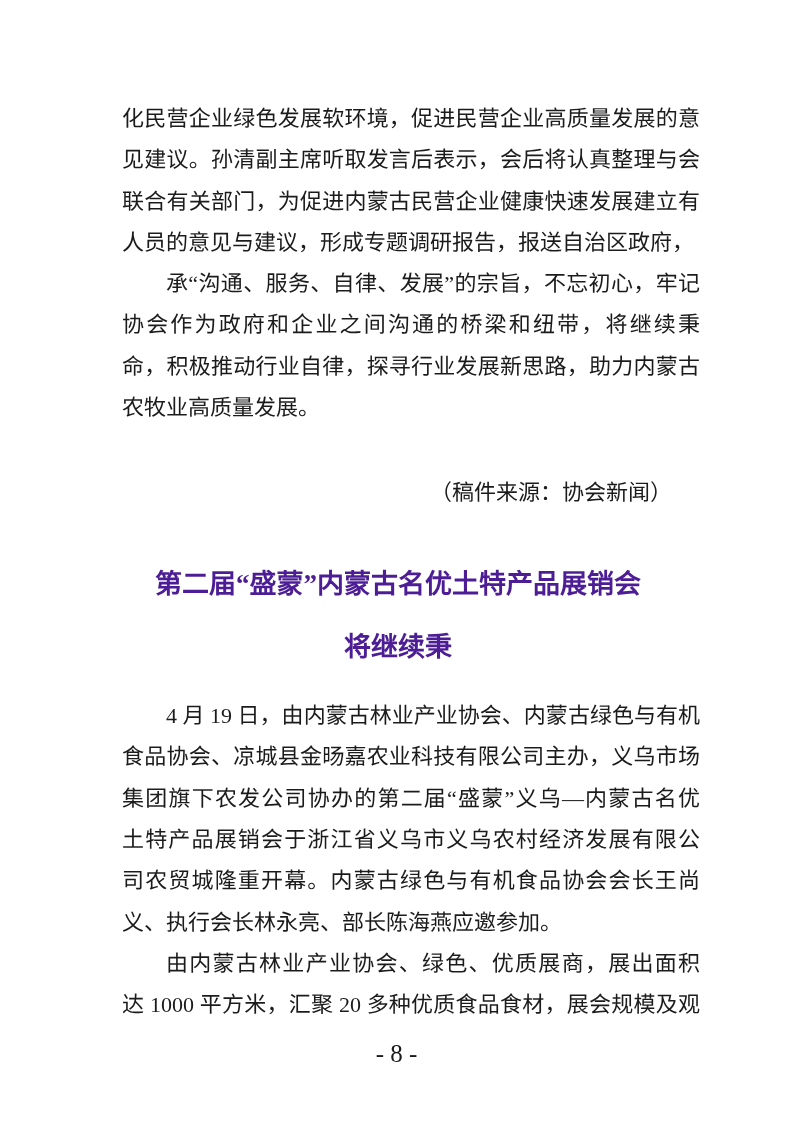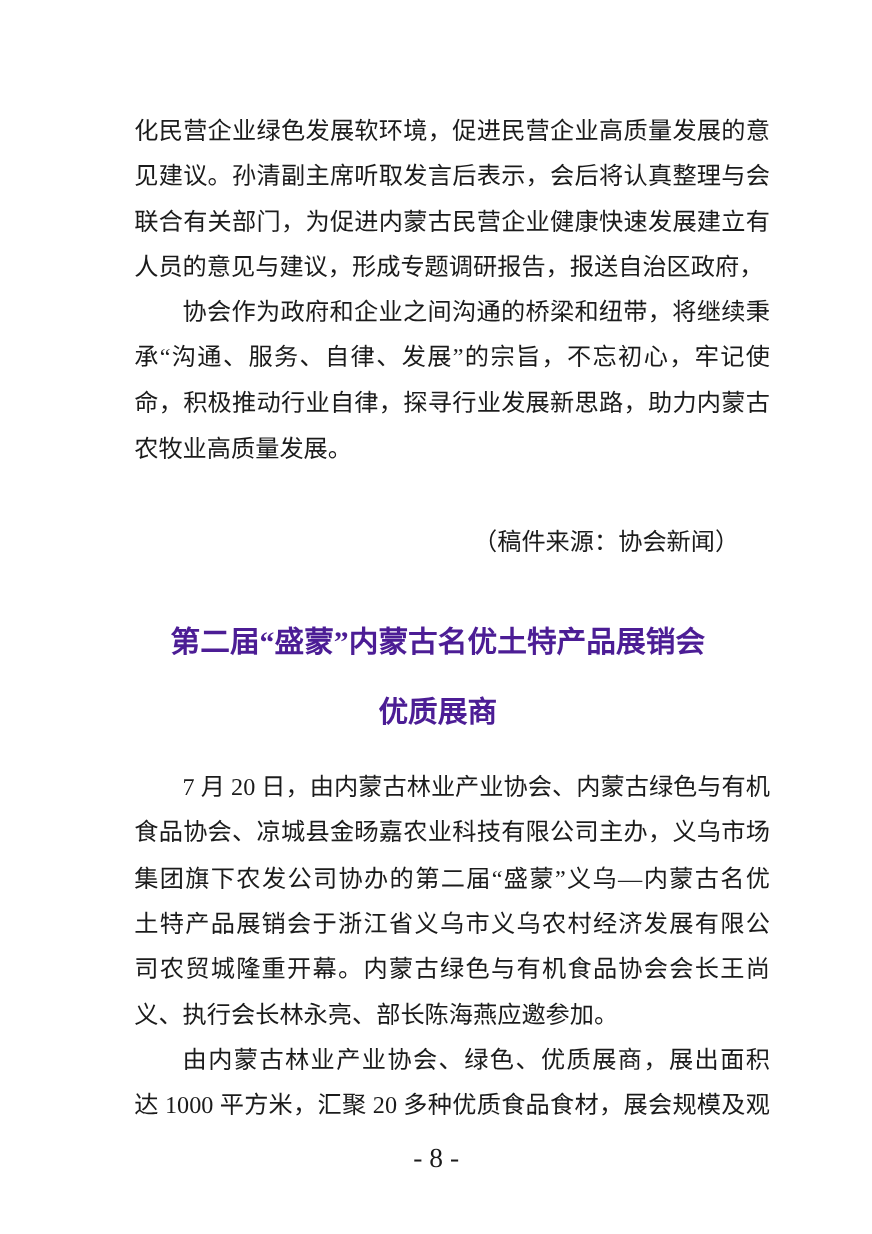--- a/index.html
+++ b/index.html
@@ -73,35 +73,35 @@
   <div class="col body-text">
 
     <div class="para">
         <div class="line">化民营企业绿色发展软环境，促进民营企业高质量发展的意</div>
         <div class="line">见建议。孙清副主席听取发言后表示，会后将认真整理与会</div>
         <div class="line">联合有关部门，为促进内蒙古民营企业健康快速发展建立有</div>
         <div class="line">人员的意见与建议，形成专题调研报告，报送自治区政府，</div>
       </div>
 
     <div class="para indent">
+        <div class="line">承“沟通、服务、自律、发展”的宗旨，不忘初心，牢记使</div>
         <div class="line">协会作为政府和企业之间沟通的桥梁和纽带，将继续秉</div>
-        <div class="line">承“沟通、服务、自律、发展”的宗旨，不忘初心，牢记使</div>
         <div class="line">命，积极推动行业自律，探寻行业发展新思路，助力内蒙古</div>
         <div class="line">农牧业高质量发展。</div>
       </div>
 
     <div class="source-line">（稿件来源：协会新闻）</div>
 
     <div class="title">
       <div class="title-line">第二届“盛蒙”内蒙古名优土特产品展销会</div>
-      <div class="title-line">优质展商</div>
+      <div class="title-line">将继续秉</div>
     </div>
 
     <div class="para indent after-title">
-        <div class="line">7 月 20 日，由内蒙古林业产业协会、内蒙古绿色与有机</div>
+        <div class="line">4 月 19 日，由内蒙古林业产业协会、内蒙古绿色与有机</div>
         <div class="line">食品协会、凉城县金旸嘉农业科技有限公司主办，义乌市场</div>
         <div class="line">集团旗下农发公司协办的第二届“盛蒙”义乌—内蒙古名优</div>
         <div class="line">土特产品展销会于浙江省义乌市义乌农村经济发展有限公</div>
         <div class="line">司农贸城隆重开幕。内蒙古绿色与有机食品协会会长王尚</div>
         <div class="line">义、执行会长林永亮、部长陈海燕应邀参加。</div>
       </div>
 
     <div class="para indent cont">
         <div class="line">由内蒙古林业产业协会、绿色、优质展商，展出面积</div>
         <div class="line">达 1000 平方米，汇聚 20 多种优质食品食材，展会规模及观</div>

